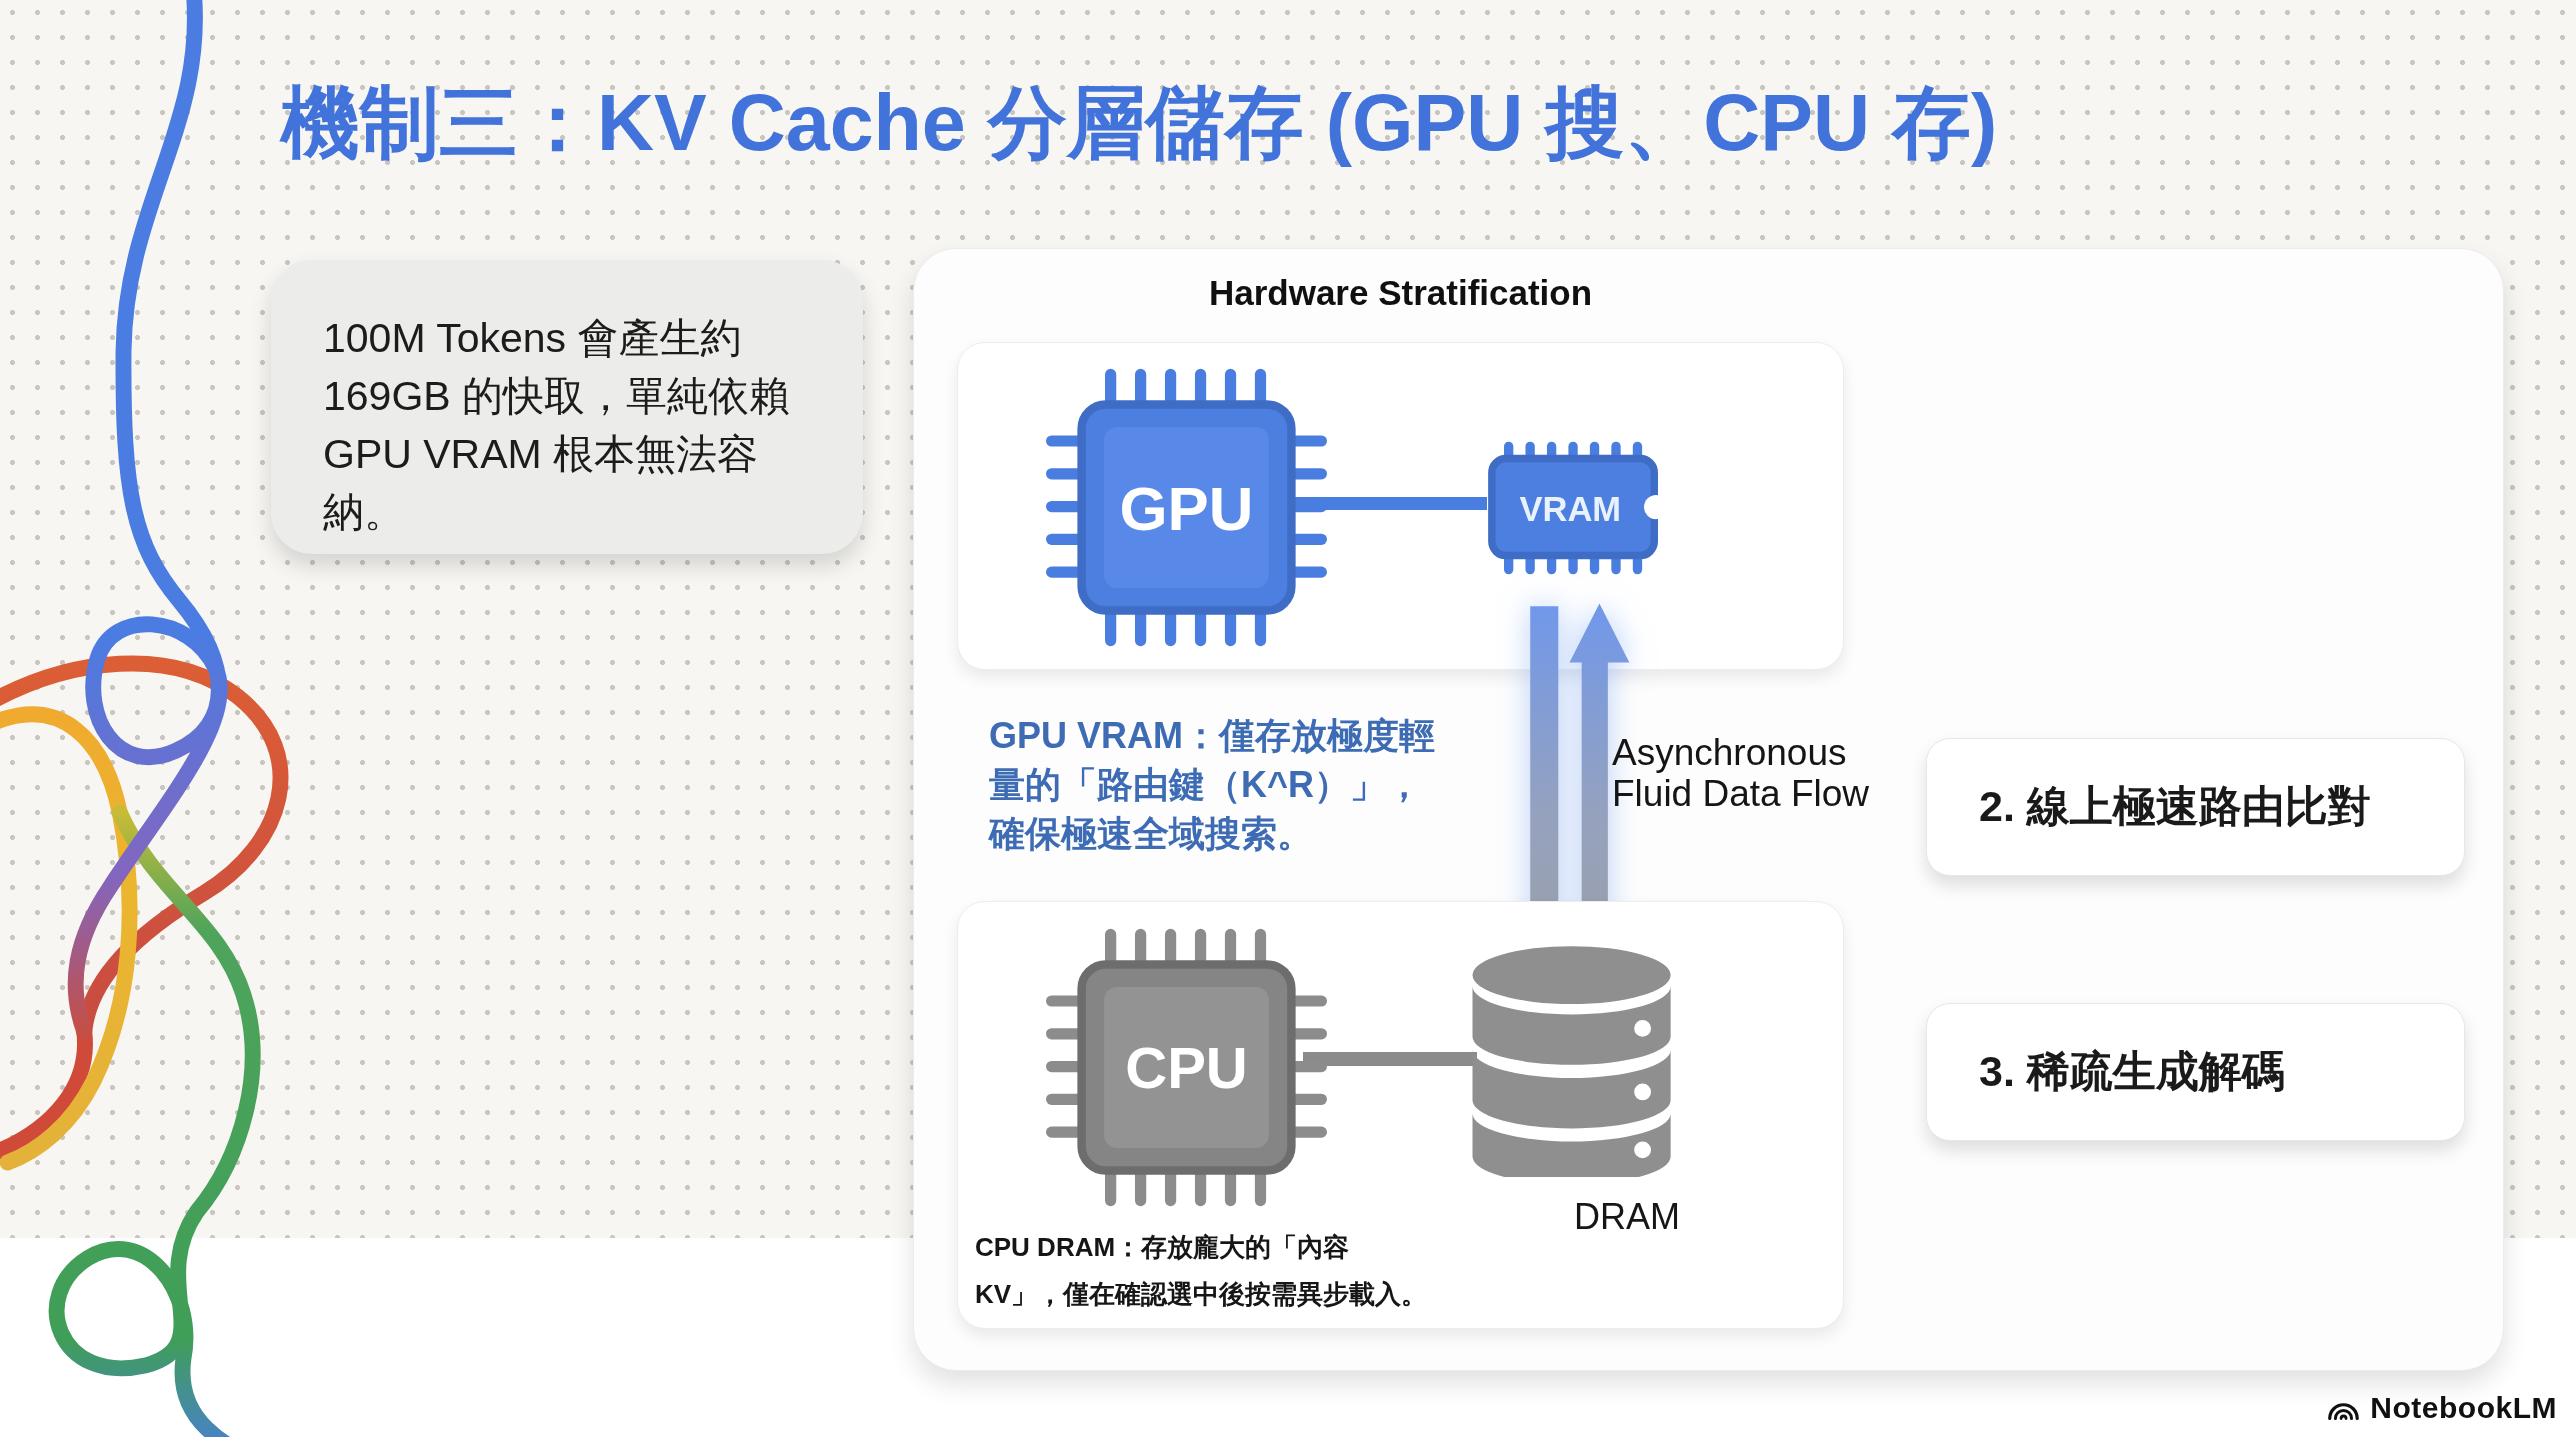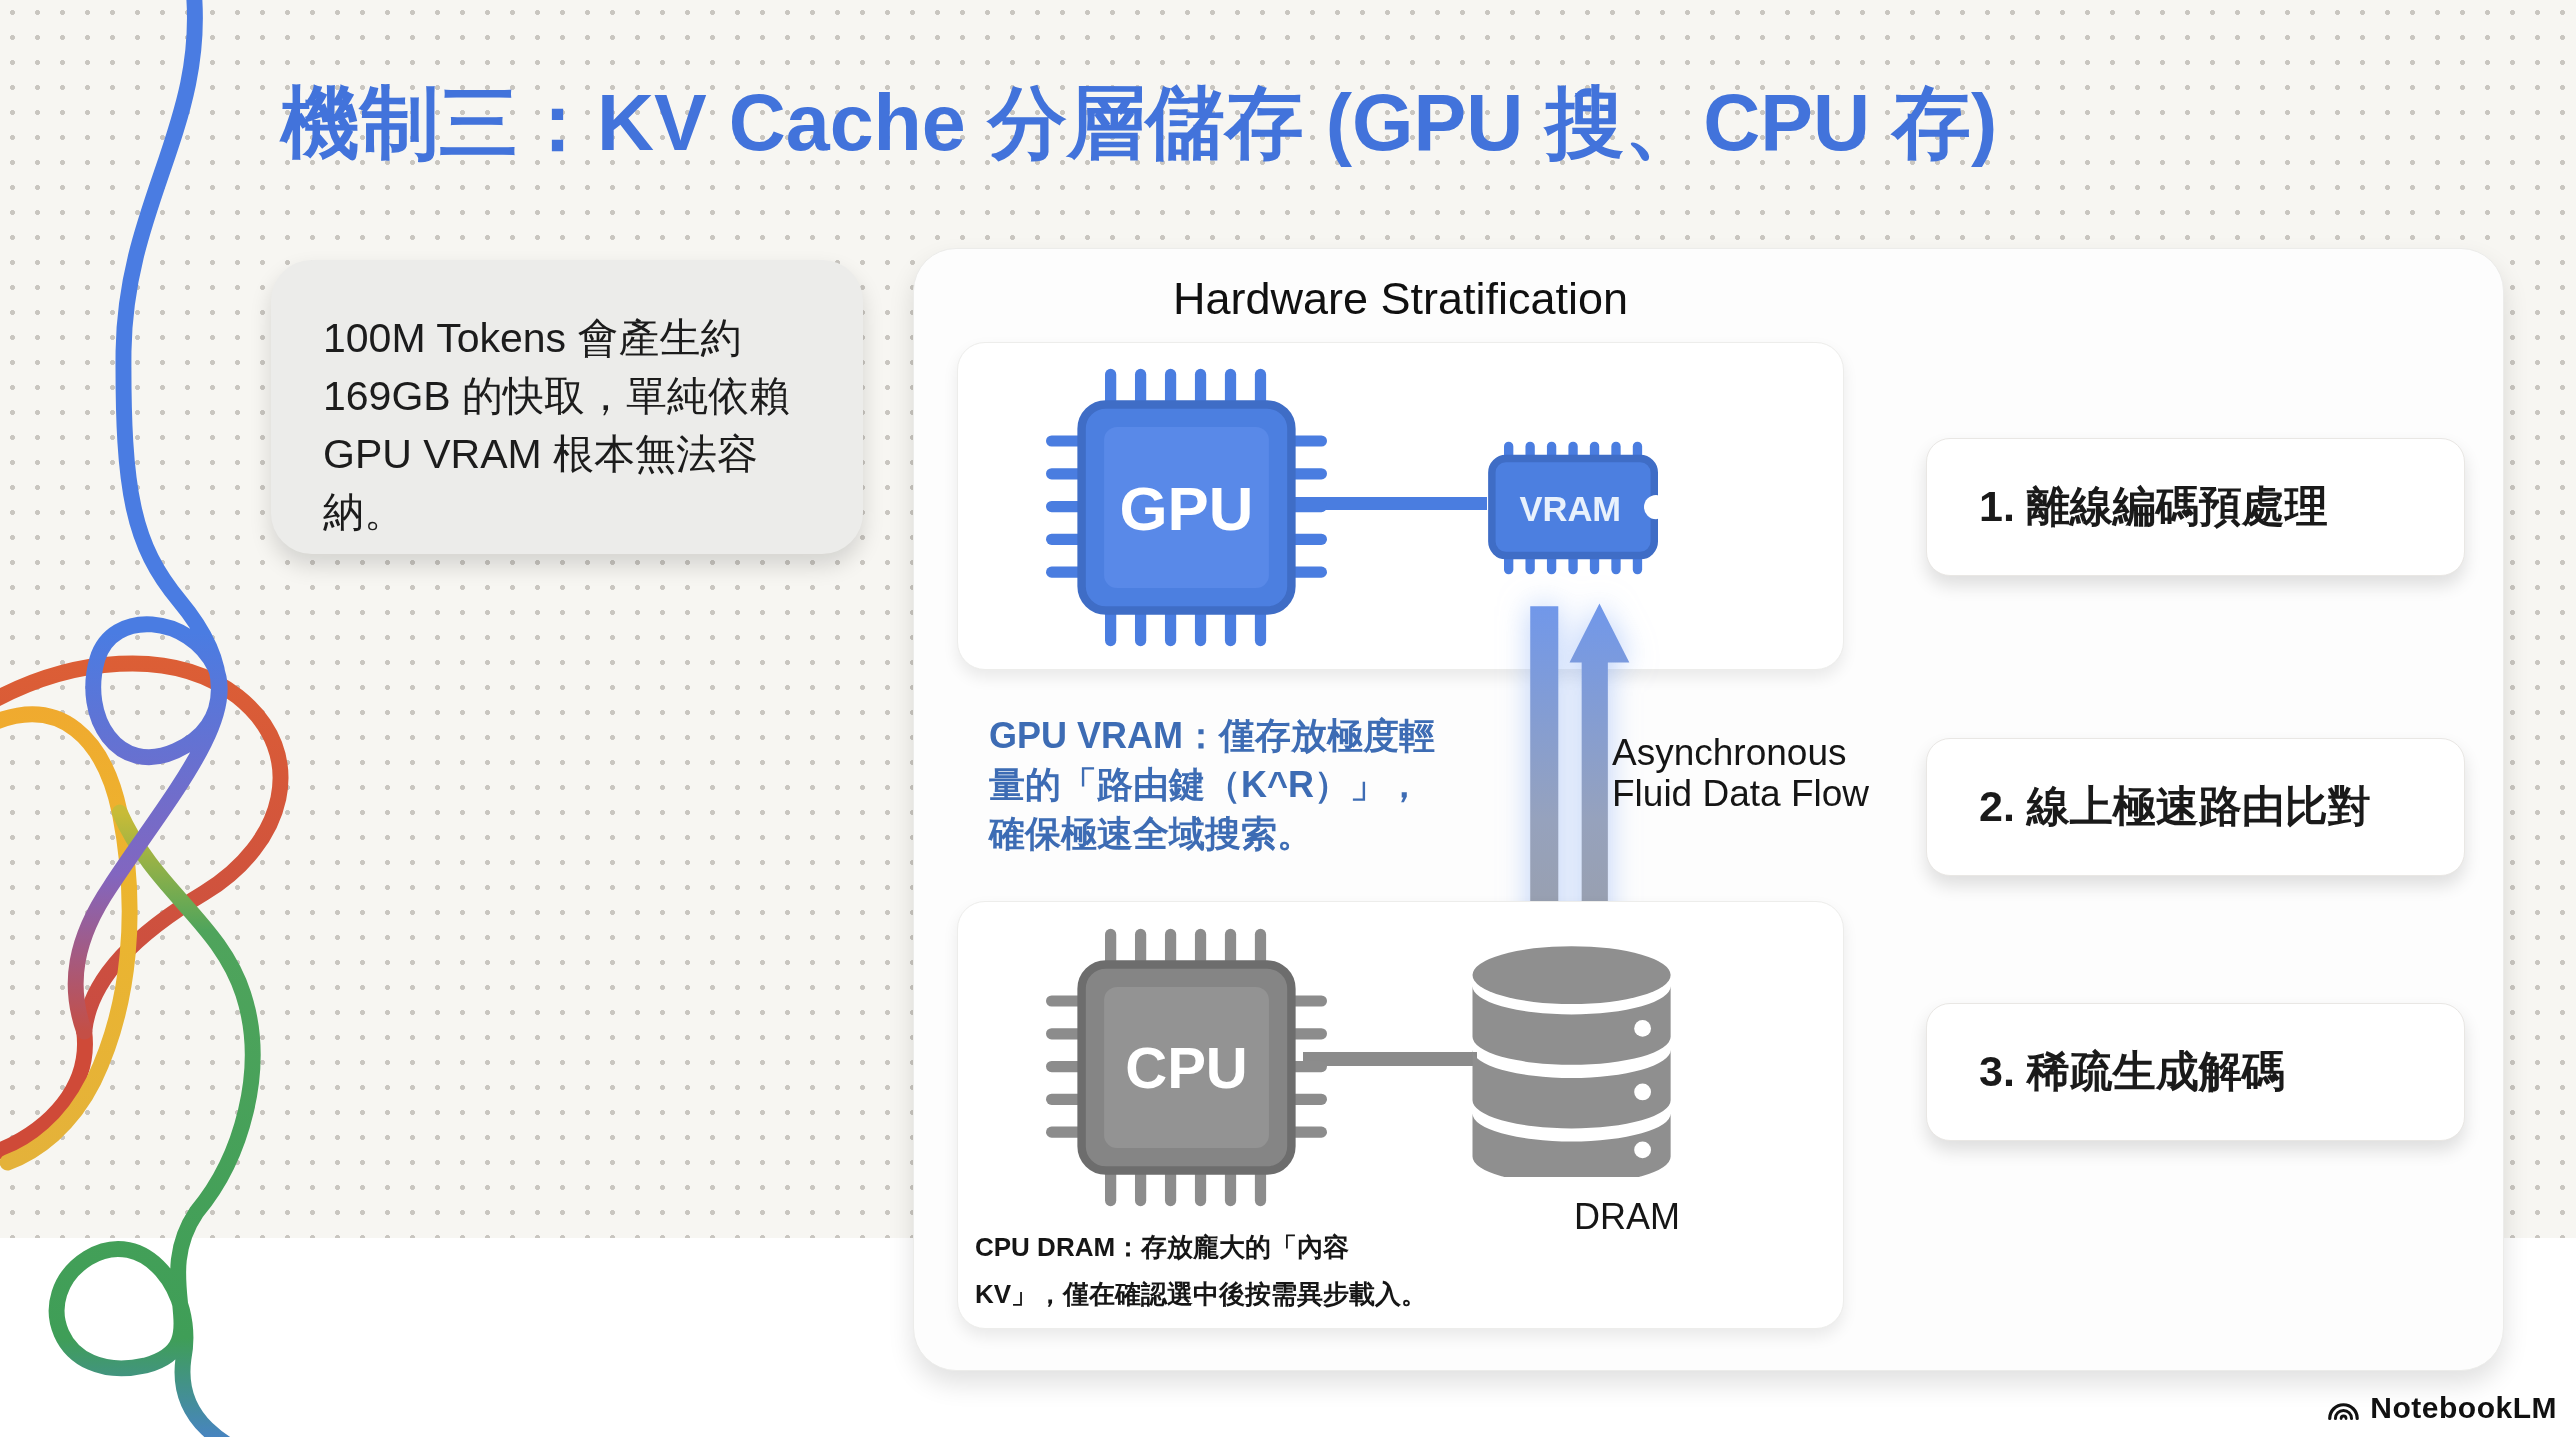--- a/index.html
+++ b/index.html
@@ -30,21 +30,21 @@
     white-space:pre-line;
   }
 
   .main-card {
     position:absolute; left:913px; top:248px; width:1591px; height:1123px;
     background:#fdfdfd; border:0.9px solid #ececea; border-radius:43px;
     box-shadow:0 13px 26px rgba(0,0,0,0.12);
   }
   .diagram-heading {
     position:absolute; left:957px; top:273px; width:887px;
-    text-align:center; font-size:45px; font-weight:400; color:#101010;
+    text-align:center; font-size:35px; font-weight:700; color:#101010;
   }
   .inner-card {
     position:absolute; background:#ffffff; border:1.9px solid #ededeb;
     border-radius:28px; box-shadow:0 7.5px 15px rgba(0,0,0,0.08);
   }
   .inner-card.gpu { left:957px; top:342px; width:887px; height:328px; }
   .inner-card.cpu { left:957px; top:901px; width:887px; height:428px; }
 
   .chip-svg { position:absolute; }
   .conn-line { position:absolute; }
@@ -257,23 +257,20 @@
     </g>
     <circle cx="190" cy="101" r="9" fill="#ffffff"></circle>
     <circle cx="190" cy="169" r="9" fill="#ffffff"></circle>
     <circle cx="190" cy="231" r="9" fill="#ffffff"></circle>
   </svg>
   <div class="dram-label">DRAM</div>
 
   <div class="caption-black">CPU DRAM：存放龐大的「內容
 KV」，僅在確認選中後按需異步載入。</div>
 
-  <div class="step-box step-1">
-    <span class="step-label">1. 離線編碼預處理</span>
-  </div>
   <div class="step-box step-2">
     <span class="step-label">2. 線上極速路由比對</span>
   </div>
   <div class="step-box step-3">
     <span class="step-label">3. 稀疏生成解碼</span>
   </div>
 
   <div class="brand">
     <svg width="36" height="36" viewBox="0 0 38 38">
       <path d="M5 29 A 14.5 14.5 0 0 1 34 29" fill="none" stroke="#111" stroke-width="3.4" stroke-linecap="round"></path>

